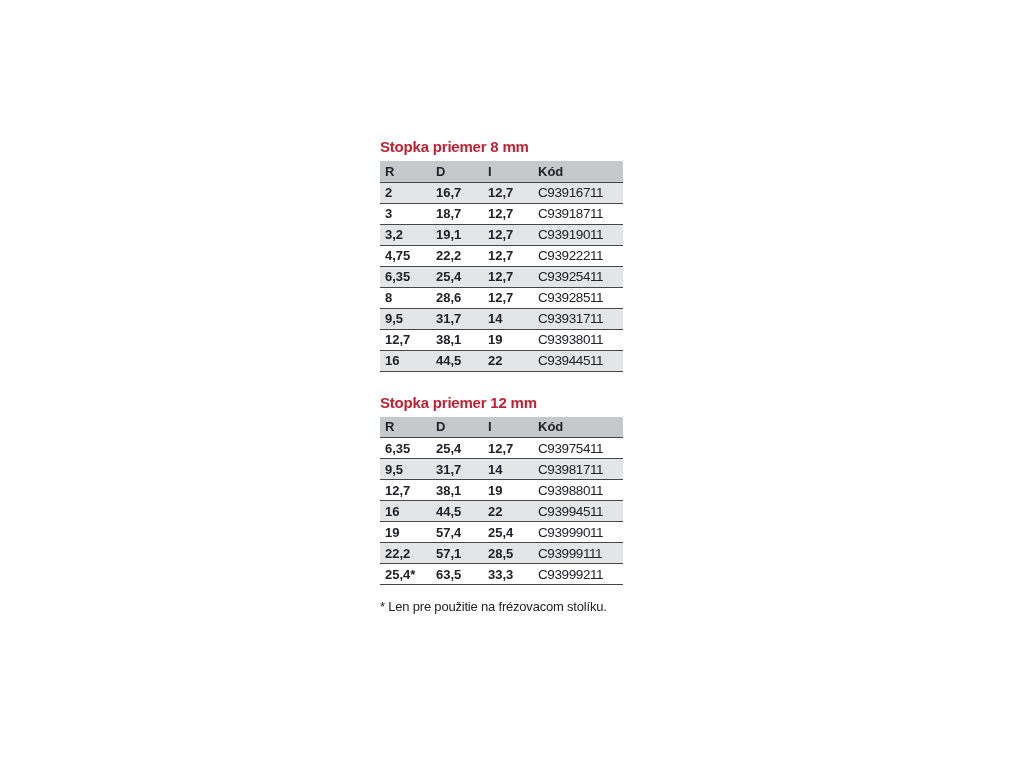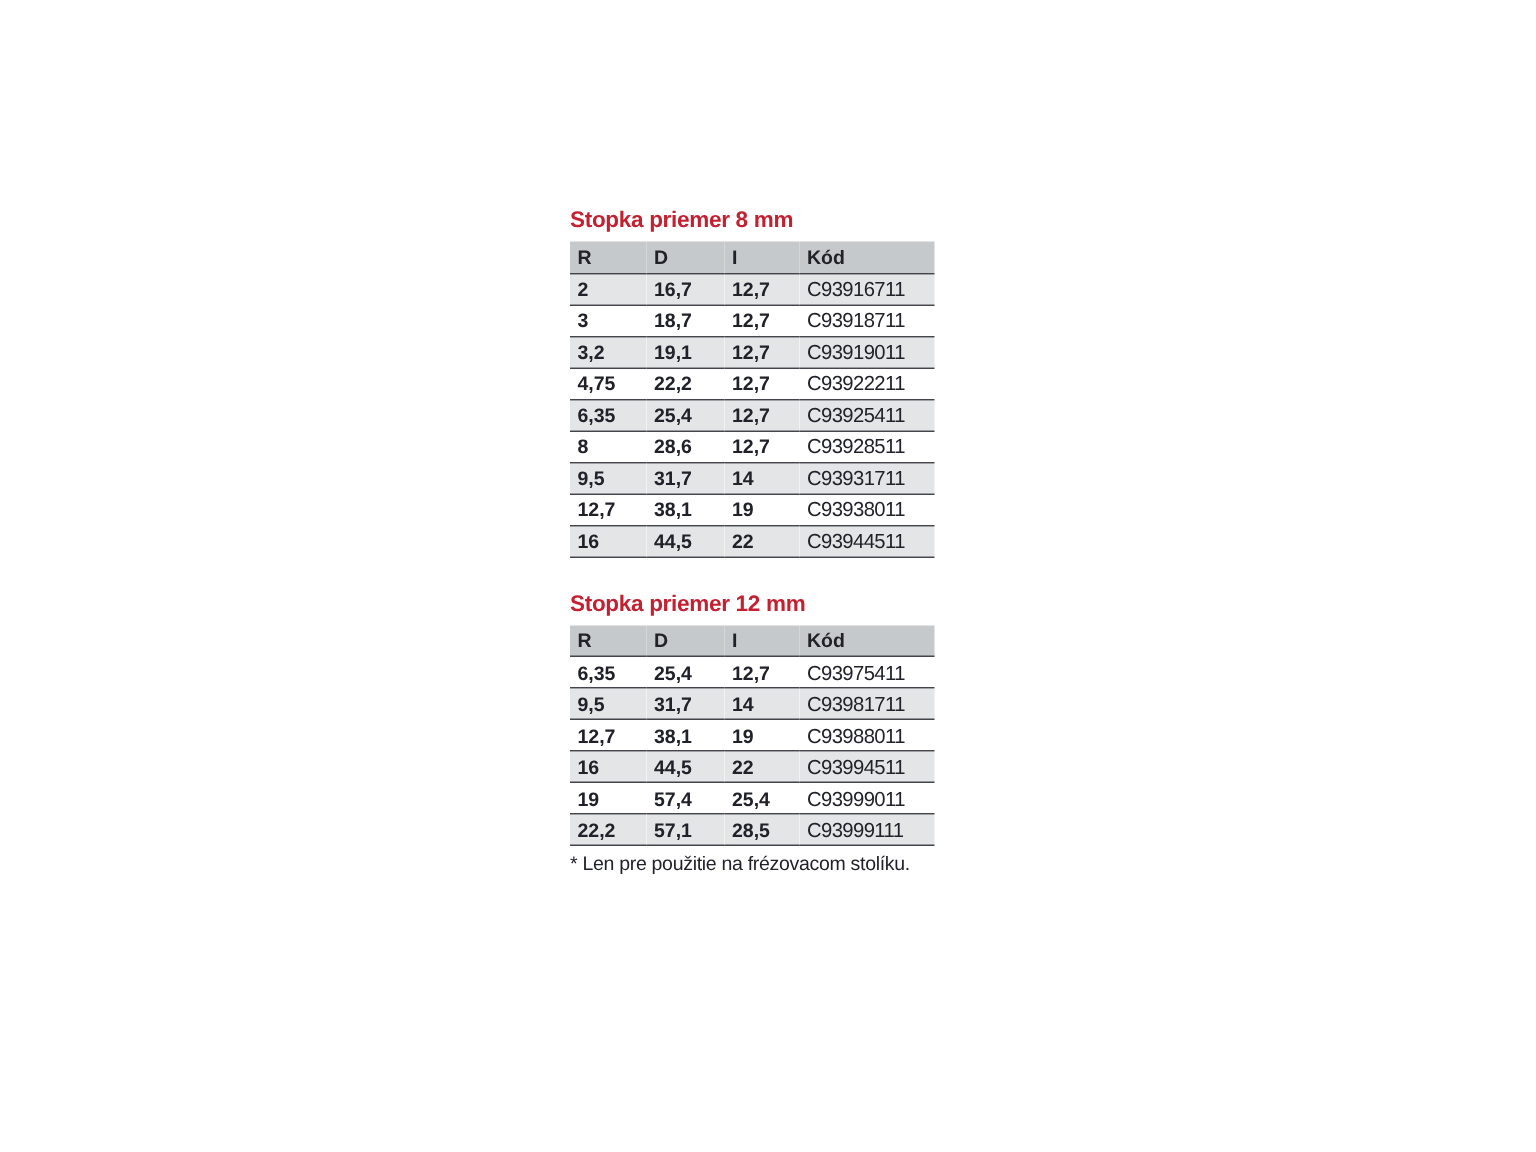--- a/index.html
+++ b/index.html
@@ -69,21 +69,21 @@
   }
   table.data-table tr.alt td { background: var(--row-alt-bg); }
   table.data-table td:last-child {
     font-weight: normal;
     font-size: 13.5px;
     letter-spacing: -0.4px;
   }
   .footnote {
     color: var(--text-dark);
     font-size: 13px;
-    margin-top: 4px;
+    margin-top: 14px;
     letter-spacing: -0.2px;
   }
 </style>
 </head>
 <body>
 
 <div class="content">
   <div>
       <div class="table-section">
         <div class="table-title">Stopka priemer 8 mm</div>
@@ -207,18 +207,24 @@
               <td>57,4</td>
               <td>25,4</td>
               <td>C93999011</td>
             </tr>
             <tr class="alt">
               <td>22,2</td>
               <td>57,1</td>
               <td>28,5</td>
               <td>C93999111</td>
             </tr>
+            <tr>
+              <td>25,4*</td>
+              <td>63,5</td>
+              <td>33,3</td>
+              <td>C93999211</td>
+            </tr>
           </tbody>
         </table>
       </div>
     </div>
   <div class="footnote">* Len pre použitie na frézovacom stolíku.</div>
 </div>
 
 </body></html>

